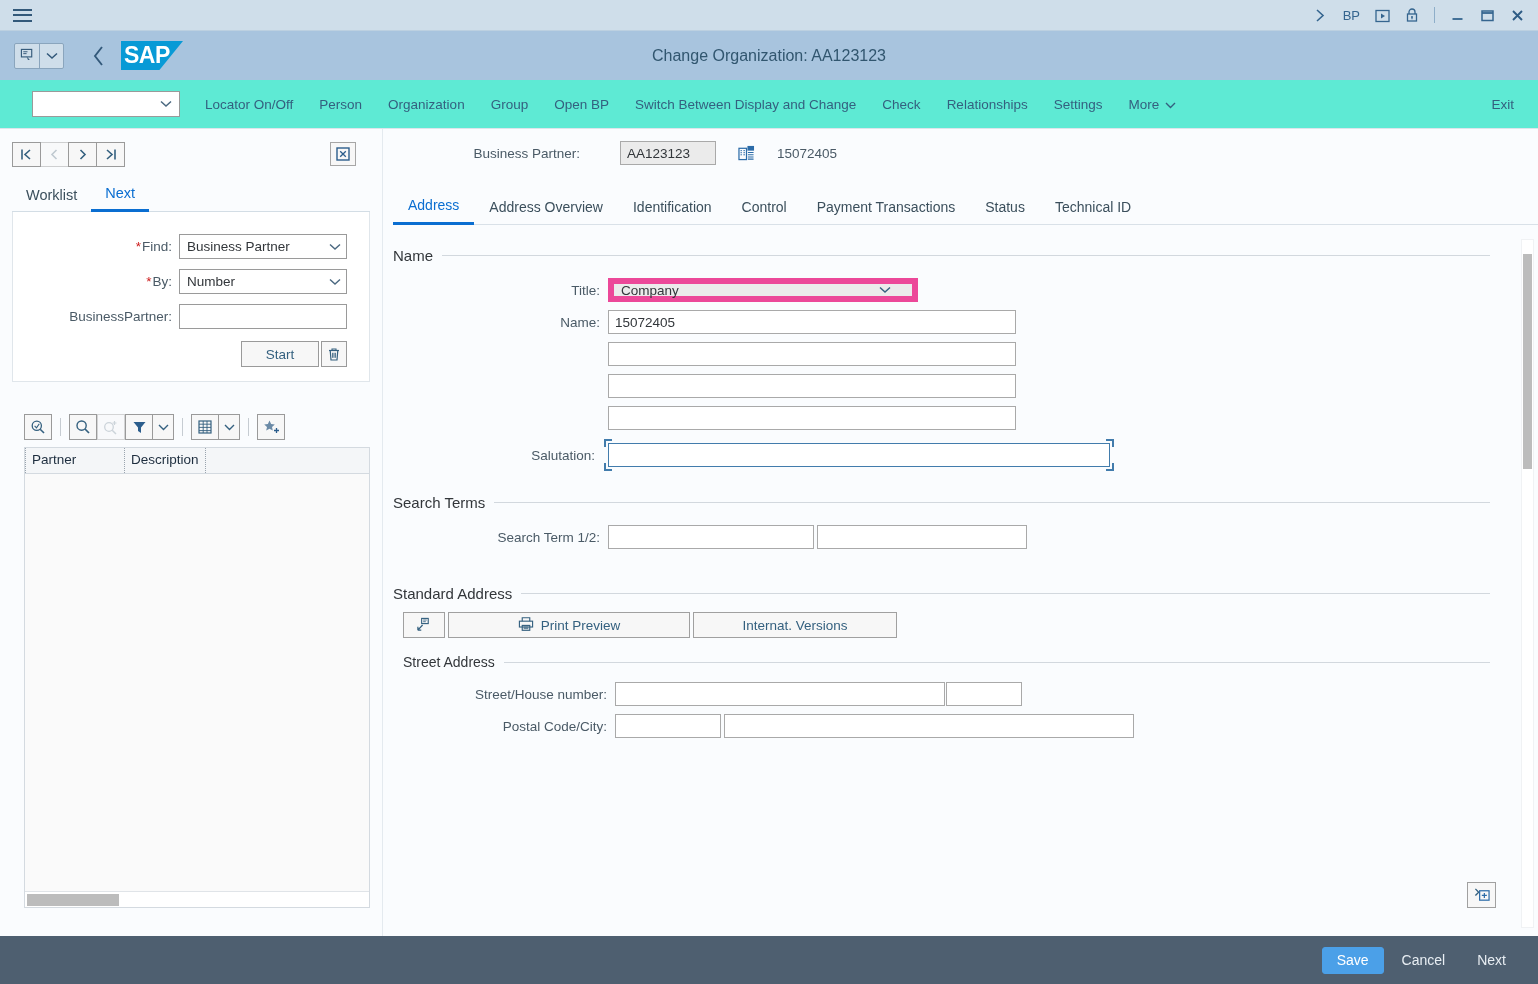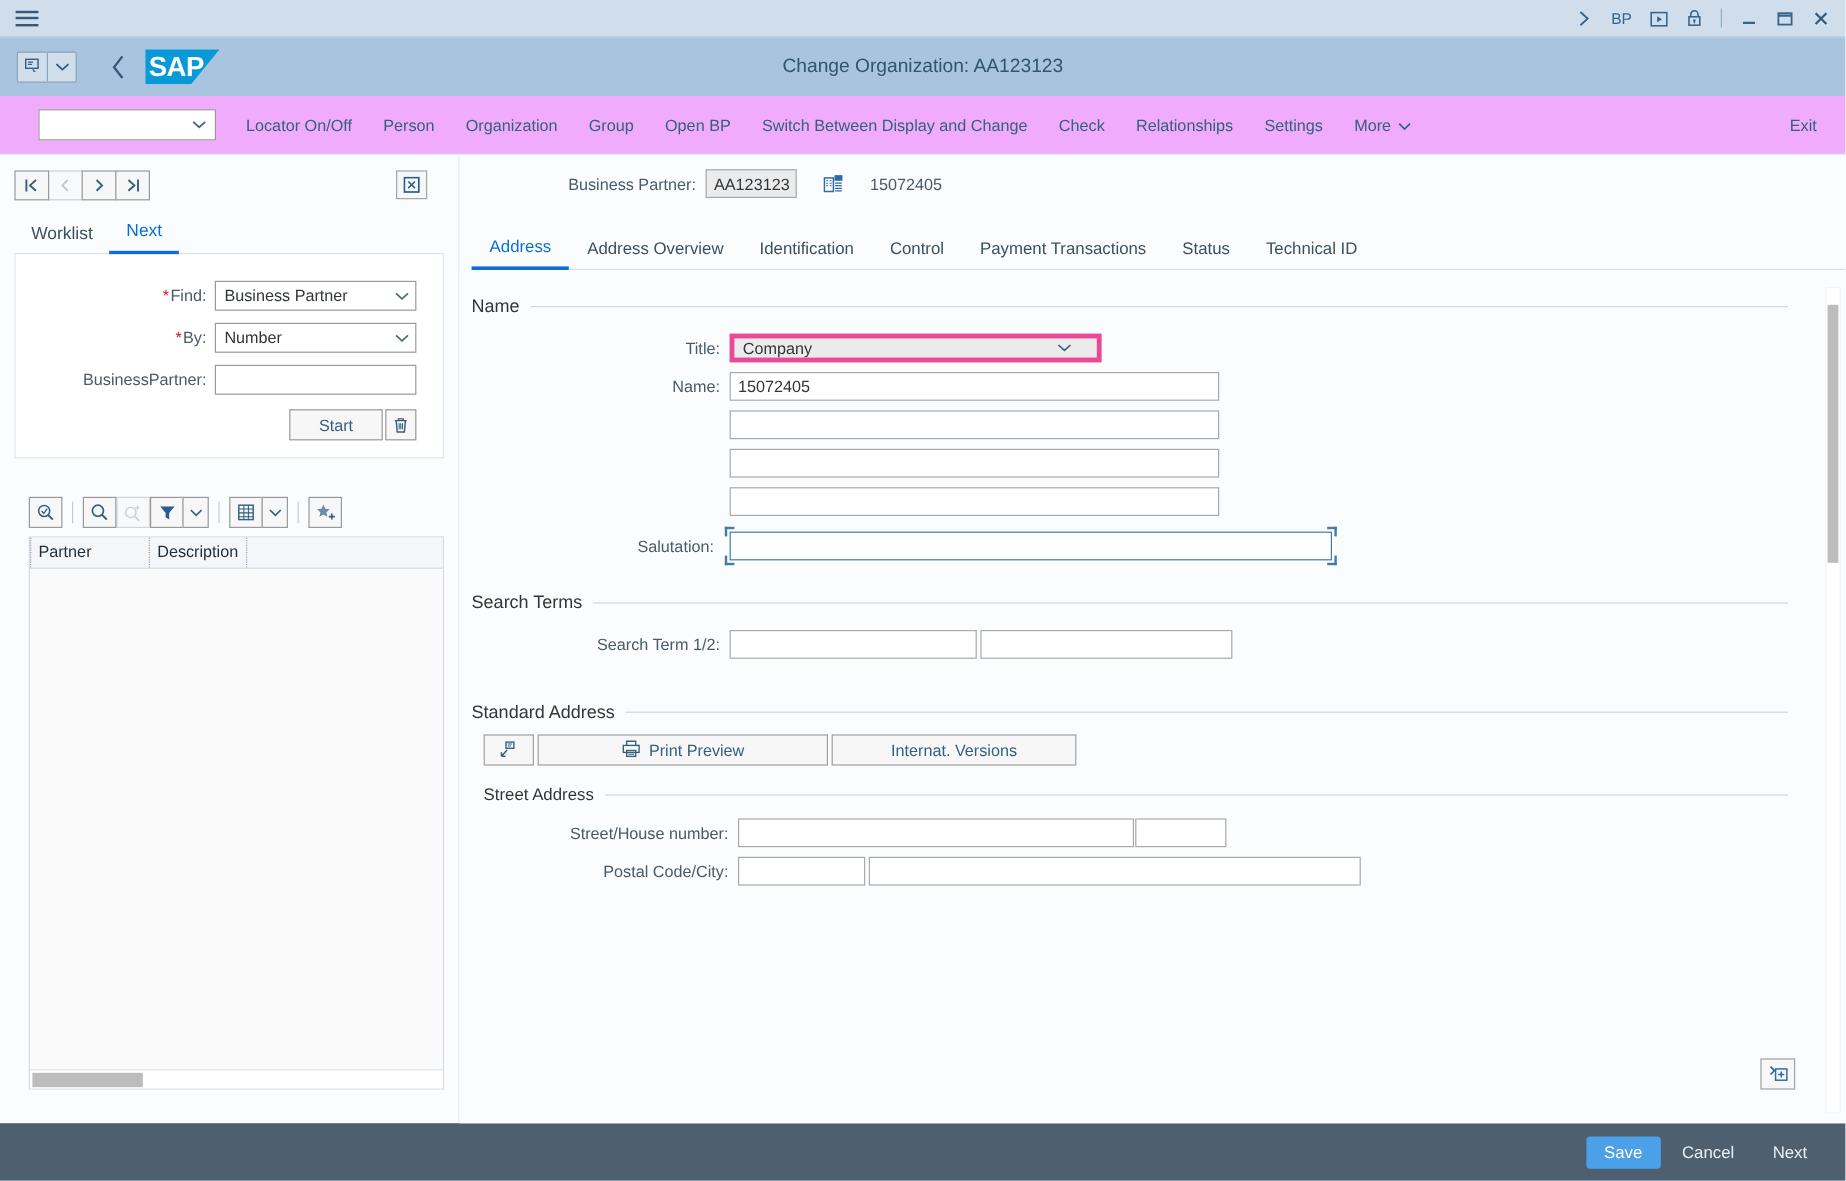--- a/index.html
+++ b/index.html
@@ -102,21 +102,21 @@
   .shell-title {
     position: absolute; left: 0; right: 0; top: 0; bottom: 0;
     display: flex; align-items: center; justify-content: center;
     font-size: 16px; color: #31566f;
     pointer-events: none;
   }
 
   
   .apptoolbar {
     height: 49px; min-height: 49px;
-    background: #f0abfc;
+    background: #5eead4;
     display: flex; align-items: center;
     border-bottom: 1px solid #dde5ec;
     padding-left: 32px; padding-right: 14px;
   }
   .tb-select {
     width: 148px; height: 26px;
     border: 1px solid #9a9a9a;
     background: #fff;
     display: flex; align-items: center; justify-content: flex-end;
     padding-right: 7px;
@@ -282,24 +282,24 @@
     min-width: 0; background: #fafcfe;
     position: relative;
   }
   .bp-header { padding: 12px 0 6px 0; }
   .bprow { display: flex; align-items: center; margin-bottom: 6px; }
   .bplabel {
     width: 205px; text-align: right; padding-right: 8px;
     font-size: 13.5px; color: #4a5a66; white-space: nowrap;
   }
   .bpval-ro {
-    width: 76px; height: 24px;
+    width: 96px; height: 24px;
     border: 1px solid #a9a9a9; background: #ebebeb;
     font-size: 13.5px; color: #32363a;
-    display: flex; align-items: center; padding: 0 6px;
+    display: flex; align-items: center; padding: 0 6px; margin-left: 32px;
   }
   .bp-orgicon { margin-left: 22px; display: flex; align-items: center; cursor: pointer; }
   .bp-number { margin-left: 22px; font-size: 13.5px; color: #4a5a66; }
   .bprole-select {
     width: 252px; height: 25px;
     border: 1px solid #9a9a9a; background: #fff;
     display: flex; align-items: center; padding: 0 5px 0 7px;
     font-size: 13.5px; color: #32363a; cursor: pointer;
   }
   .bprole-select .val { flex: 1; }
@@ -348,21 +348,21 @@
   .rlabel {
     width: 215px; text-align: right; padding-right: 8px;
     font-size: 13.5px; color: #4a5a66; white-space: nowrap;
   }
   .inp {
     height: 24px; border: 1px solid #a9a9a9; background: #fff;
     font-size: 13.5px; color: #32363a; padding: 0 6px;
     font-family: "Liberation Sans", sans-serif;
   }
   .sel-ro {
-    height: 24px; border: 4px solid #ec4899; background: #ebebeb;
+    height: 24px; border: 6px solid #ec4899; background: #ebebeb;
     font-size: 13.5px; color: #32363a;
     display: flex; align-items: center; padding: 0 21px 0 7px;
     cursor: pointer;
   }
   .sel-ro .val { flex: 1; }
   .focusfield {
     position: relative;
     padding: 4px;
     border: 1px solid transparent;
     display: inline-block;

